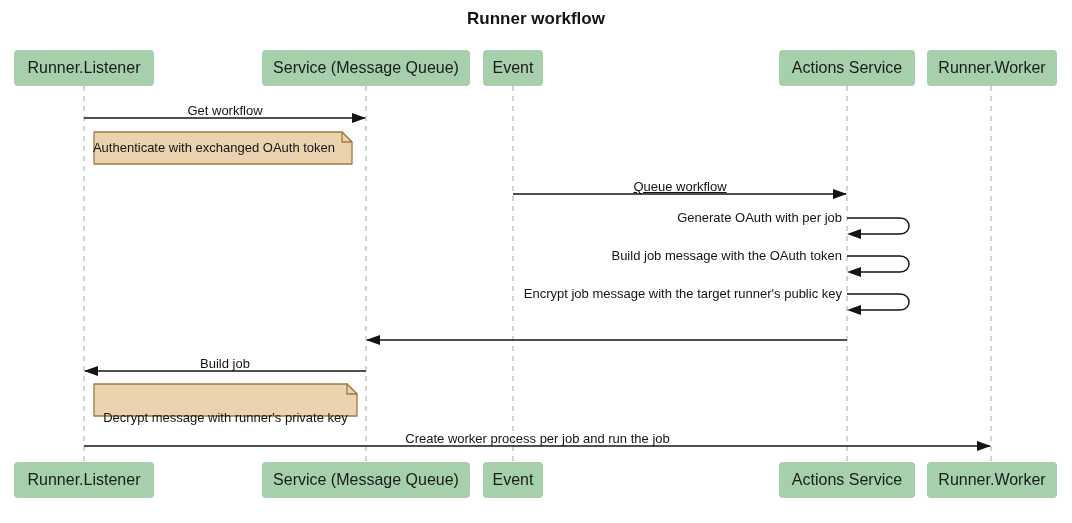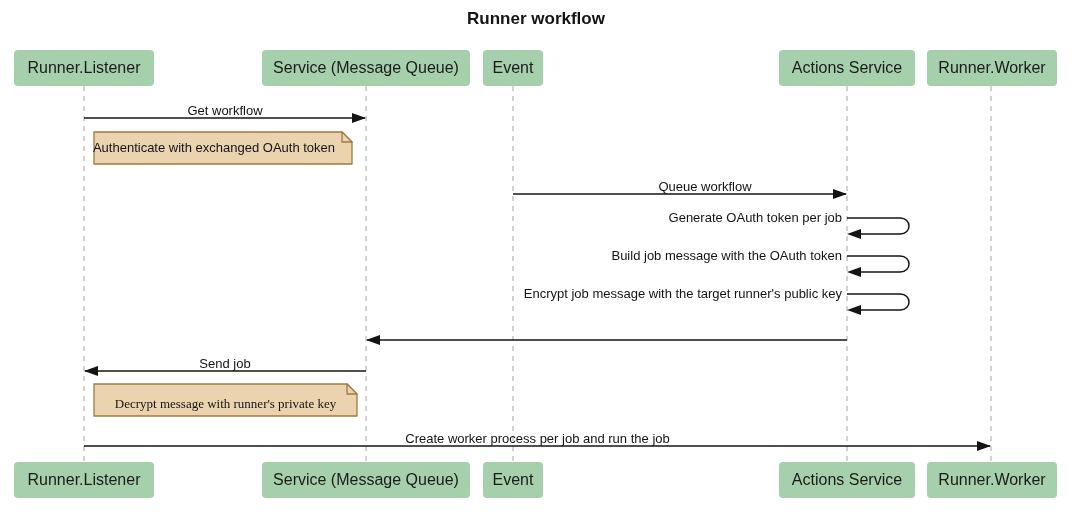--- a/index.html
+++ b/index.html
@@ -132,23 +132,23 @@
   <div class="actor" style="left:779px; top:50px; width:136px;">Actions Service</div>
   <div class="actor" style="left:927px; top:50px; width:130px;">Runner.Worker</div>
 
   <div class="actor" style="left:14px;  top:462px; width:140px;">Runner.Listener</div>
   <div class="actor" style="left:262px; top:462px; width:208px;">Service (Message Queue)</div>
   <div class="actor" style="left:483px; top:462px; width:60px;">Event</div>
   <div class="actor" style="left:779px; top:462px; width:136px;">Actions Service</div>
   <div class="actor" style="left:927px; top:462px; width:130px;">Runner.Worker</div>
 
   <div class="msg-label center" style="left:84px;  top:104px; width:282px;">Get workflow</div>
-  <div class="msg-label center" style="left:538px; top:180px; width:334px;">Queue workflow</div>
-  <div class="msg-label right" style="right:230px; top:211px;">Generate OAuth token per job</div>
+  <div class="msg-label center" style="left:513px; top:180px; width:334px;text-decoration:underline;">Queue workflow</div>
+  <div class="msg-label right" style="right:230px; top:211px;">Generate OAuth with per job</div>
   <div class="msg-label right" style="right:230px; top:249px;">Build job message with the OAuth token</div>
   <div class="msg-label right" style="right:230px; top:287px;">Encrypt job message with the target runner's public key</div>
-  <div class="msg-label center" style="left:84px;  top:357px; width:282px;">Send job</div>
+  <div class="msg-label center" style="left:84px;  top:357px; width:282px;">Build job</div>
   <div class="msg-label center" style="left:84px;  top:432px; width:907px;">Create worker process per job and run the job</div>
 
   <div class="note-label" style="left:85px; top:132px; width:258px; height:36px; line-height:32px;">Authenticate with exchanged OAuth token</div>
-  <div class="note-label" style="left:94px; top:388px; width:263px; height:32px; line-height:32px;font-family:Liberation Serif, serif;">Decrypt message with runner's private key</div>
+  <div class="note-label" style="left:94px; top:402px; width:263px; height:32px; line-height:32px;">Decrypt message with runner's private key</div>
 
 </div>
 
 </body></html>

